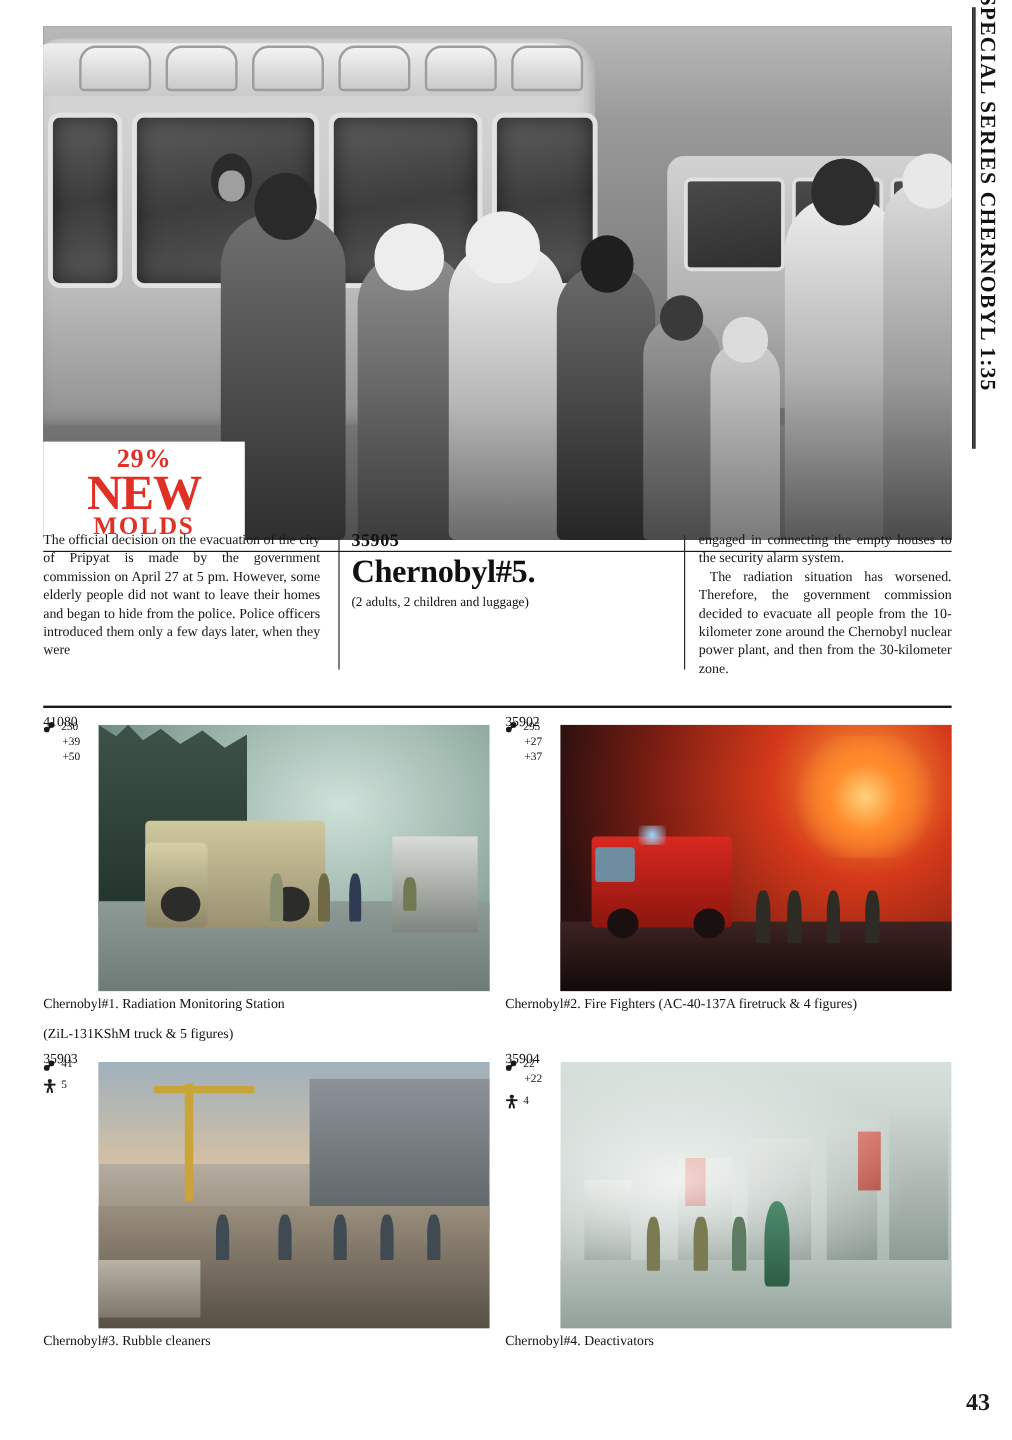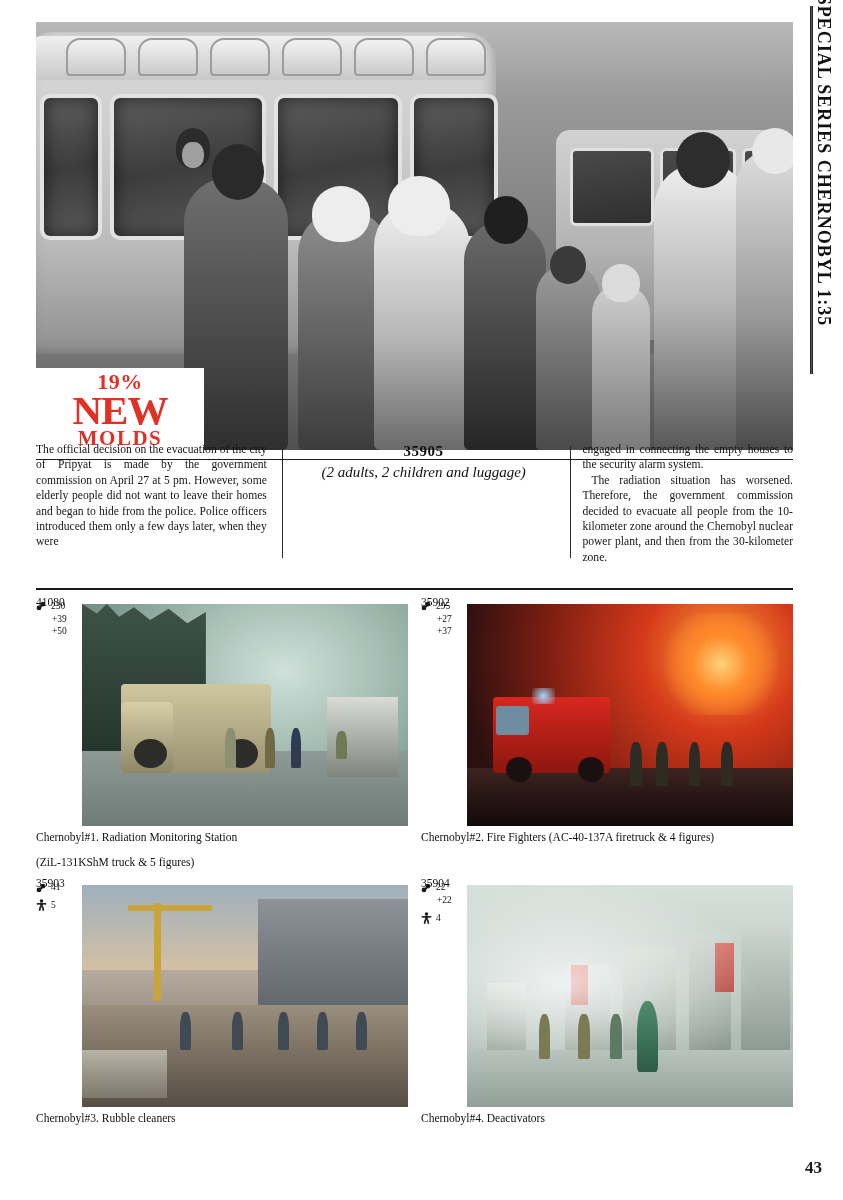--- a/index.html
+++ b/index.html
@@ -23,21 +23,21 @@
   }
   .spine-text{
     position:absolute;left:-150px;top:150px;width:360px;
     transform:rotate(90deg);transform-origin:center center;
     font-family:"Liberation Serif", serif;
     font-weight:bold;font-size:18px;letter-spacing:1.0px;
     text-align:center;white-space:nowrap;color:#111;
   }
   .page-number{
     position:absolute;left:805px;top:1158px;
-    font-size:17px;font-weight:bold;color:#1a1a1a;
+    font-size:20px;font-weight:bold;color:#1a1a1a;
   }
 
   
   .hero{
     position:absolute;left:36px;top:22px;width:757px;height:428px;
     overflow:hidden;background:#6d6d6d;
     filter:grayscale(100%);
   }
   .hero-sky{
     position:absolute;left:0;top:0;width:100%;height:100%;
@@ -115,36 +115,36 @@
   
   .rule-top{
     position:absolute;left:36px;top:459px;width:757px;height:1px;background:#1a1a1a;
   }
   .textrow{
     position:absolute;left:36px;top:442px;width:757px;height:122px;
     display:flex;
   }
   .col{position:relative;}
   .col-left{width:240px;padding-right:12px;}
-  .col-mid{width:272px;padding:0 14px;text-align:center;}
+  .col-mid{width:272px;padding:0 14px;}
   .col-right{width:219px;padding-left:14px;}
   .vdiv{
     position:absolute;top:4px;width:1px;height:112px;background:#2a2a2a;
   }
   .body-text{
     font-family:"Liberation Serif",serif;
     font-size:11.6px;line-height:1.33;text-align:justify;
     color:#151515;hyphens:auto;
   }
   .body-text p{margin:0;}
   .body-text p + p{text-indent:9px;}
   .art-num{font-size:15px;font-weight:bold;letter-spacing:.5px;margin-top:1px;}
   .art-name{font-size:27px;font-weight:bold;margin-top:1px;letter-spacing:-.3px;}
   .art-sub{font-size:19px;font-style:italic;margin-top:3px;}
-  .art-contents{font-size:15px;font-style:italic;margin-top:4px;}
+  .art-contents{font-size:11px;margin-top:4px;}
 
   .rule-bot{
     position:absolute;left:36px;top:588px;width:757px;height:2px;
     background:#1a1a1a;
   }
 
   
   .grid{
     position:absolute;left:36px;top:600px;width:757px;
   }
@@ -292,35 +292,36 @@
 
       <div class="person" style="left:618px;width:96px;height:286px;background:linear-gradient(180deg,#eeeeee,#b4b4b4 50%,#585858);"></div>
       <div class="head" style="left:640px;bottom:262px;width:54px;height:56px;background:#2d2d2d;"></div>
 
       <div class="person" style="left:700px;width:72px;height:300px;background:linear-gradient(180deg,#dddddd,#9a9a9a 55%,#4a4a4a);"></div>
       <div class="head" style="left:716px;bottom:276px;width:46px;height:46px;background:#e8e8e8;"></div>
     </div>
   </div>
 
   <div class="badge">
-    <span class="b1">19%</span>
+    <span class="b1">29%</span>
     <span class="b2">NEW</span>
     <span class="b3">MOLDS</span>
   </div>
 
   <div class="rule-top"></div>
 
   <div class="textrow">
     <div class="col col-left">
       <div class="body-text">The official decision on the evacuation of the city of Pripyat is made by the government commission on April 27 at 5 pm. However, some elderly people did not want to leave their homes and began to hide from the police. Police officers introduced them only a few days later, when they were</div>
     </div>
     <div class="vdiv" style="left:246px;"></div>
 
     <div class="col col-mid">
       <div class="art-num">35905</div>
+      <div class="art-name">Chernobyl#5.</div>
       <div class="art-contents">(2 adults, 2 children and luggage)</div>
     </div>
     <div class="vdiv" style="left:534px;"></div>
 
     <div class="col col-right">
       <div class="body-text">
         <p>engaged in connecting the empty houses to the security alarm system.</p>
         <p>The radiation situation has worsened. Therefore, the government commission decided to evacuate all people from the 10-kilometer zone around the Chernobyl nuclear power plant, and then from the 30-kilometer zone.</p>
       </div>
     </div>

